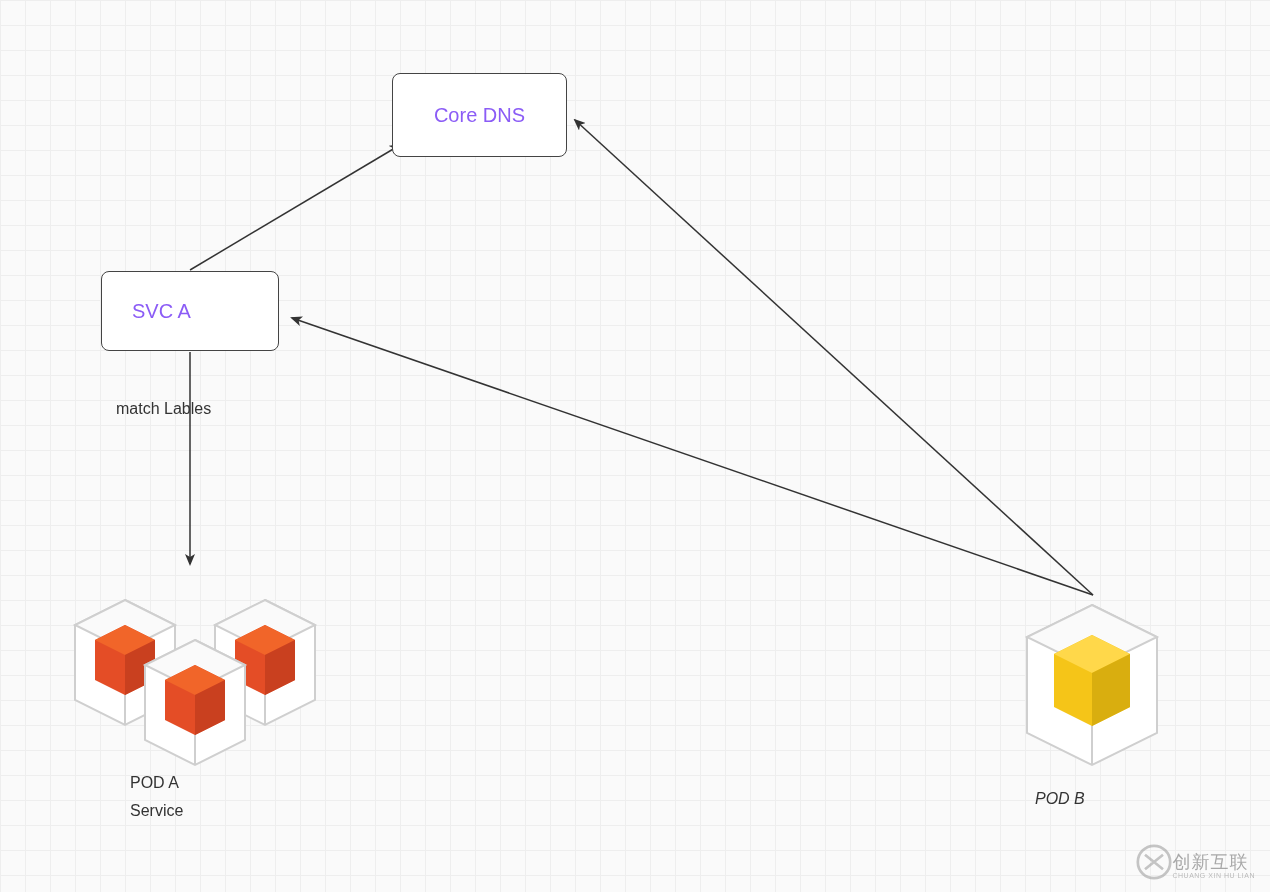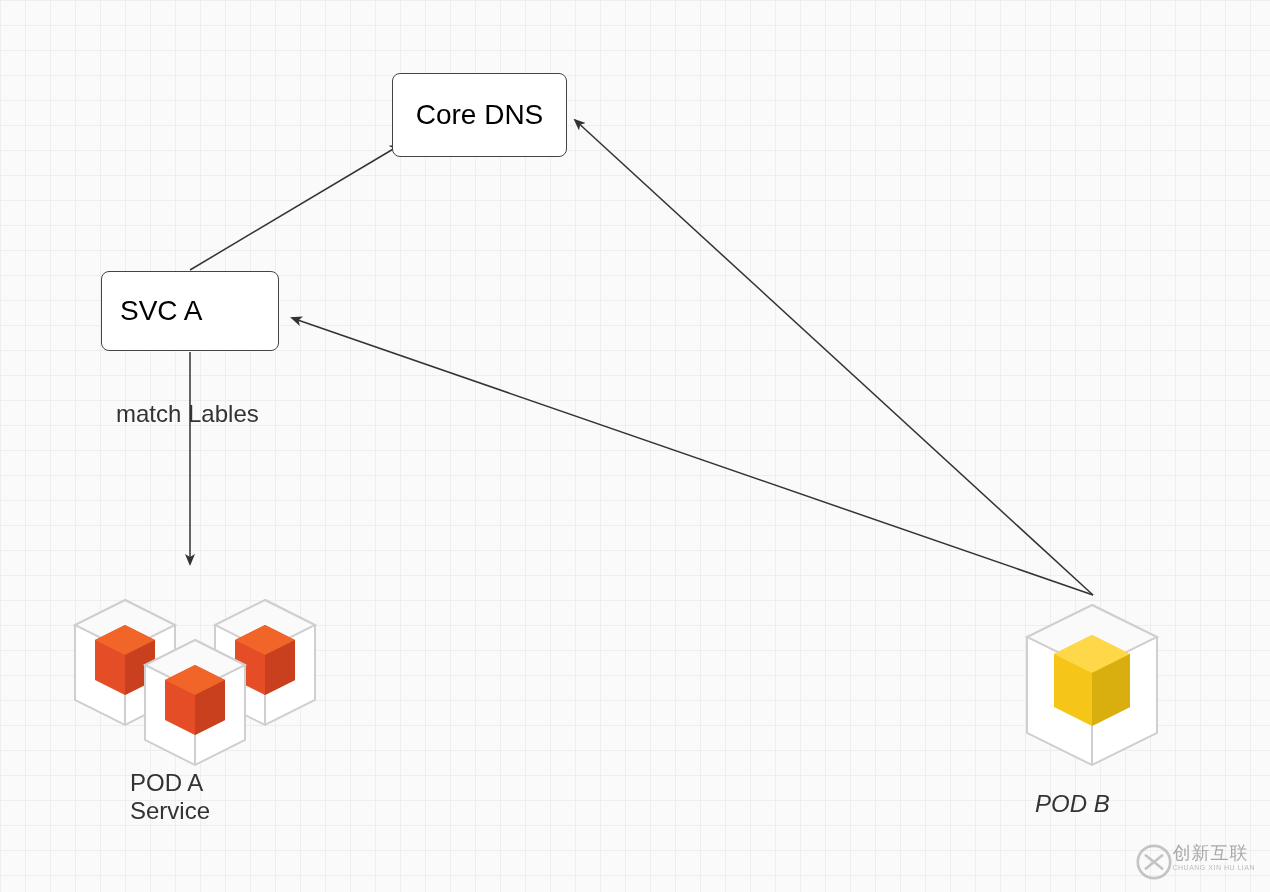--- a/index.html
+++ b/index.html
@@ -27,40 +27,40 @@
       background-size: 25px 25px;
     }
     .node-box {
       position: absolute;
       background: #fff;
       border: 1.5px solid #444;
       border-radius: 8px;
       display: flex;
       align-items: center;
       justify-content: center;
-      font-size: 28px;
-      color: #000000;
+      font-size: 20px;
+      color: #8b5cf6;
     }
     .core-dns {
       left: 392px;
       top: 73px;
       width: 175px;
       height: 84px;
     }
     .svc-a {
       left: 101px;
       top: 271px;
       width: 178px;
       height: 80px;
       justify-content: flex-start;
-      padding-left: 18px;
+      padding-left: 30px;
     }
     .label {
       position: absolute;
-      font-size: 24px;
+      font-size: 16px;
       color: #333;
     }
     .match-labels {
       left: 116px;
       top: 400px;
     }
     .pod-a-label {
       left: 130px;
       top: 769px;
       text-align: left;
@@ -73,21 +73,21 @@
       font-style: italic;
     }
     .cube-container {
       position: absolute;
     }
     .watermark {
       position: absolute;
       right: 15px;
       bottom: 12px;
       display: flex;
-      align-items: flex-start;
+      align-items: flex-end;
       gap: 0;
       opacity: 0.55;
     }
     .watermark-logo {
       width: 36px;
       height: 36px;
     }
     .watermark-text {
       display: flex;
       flex-direction: column;

